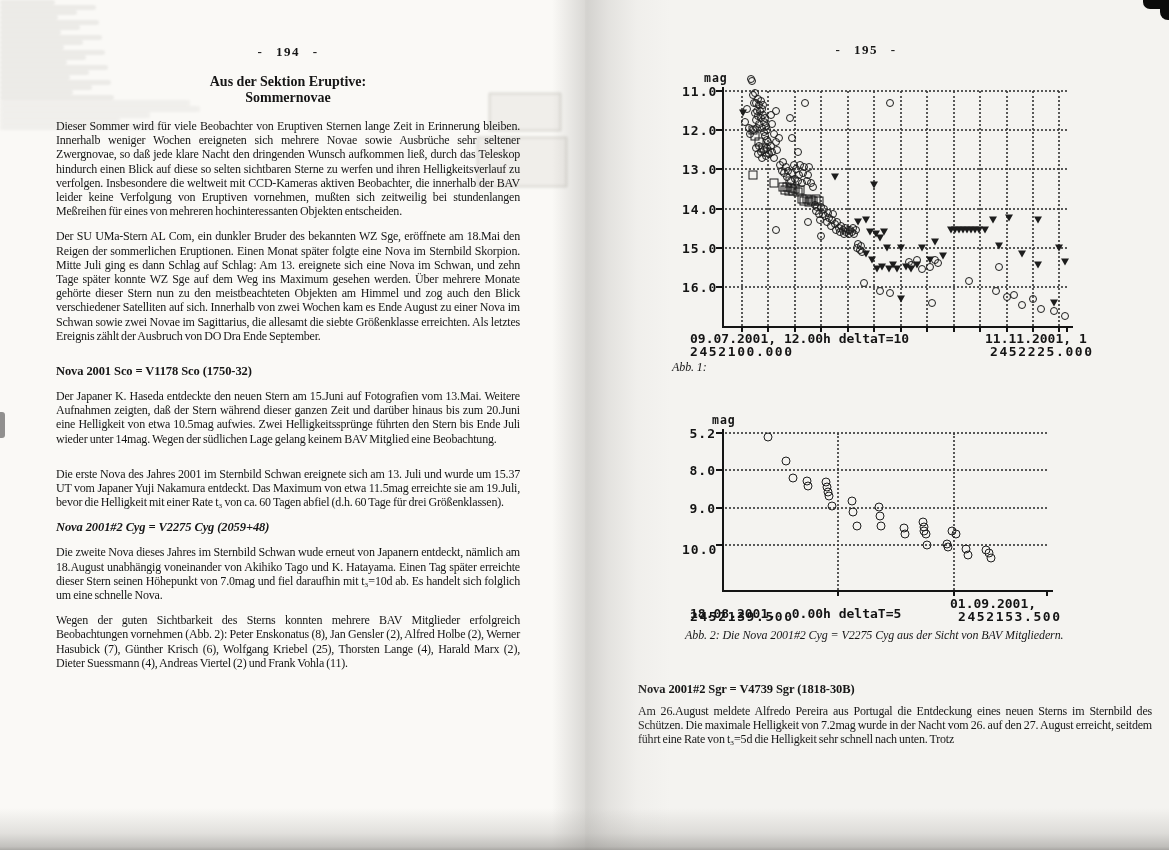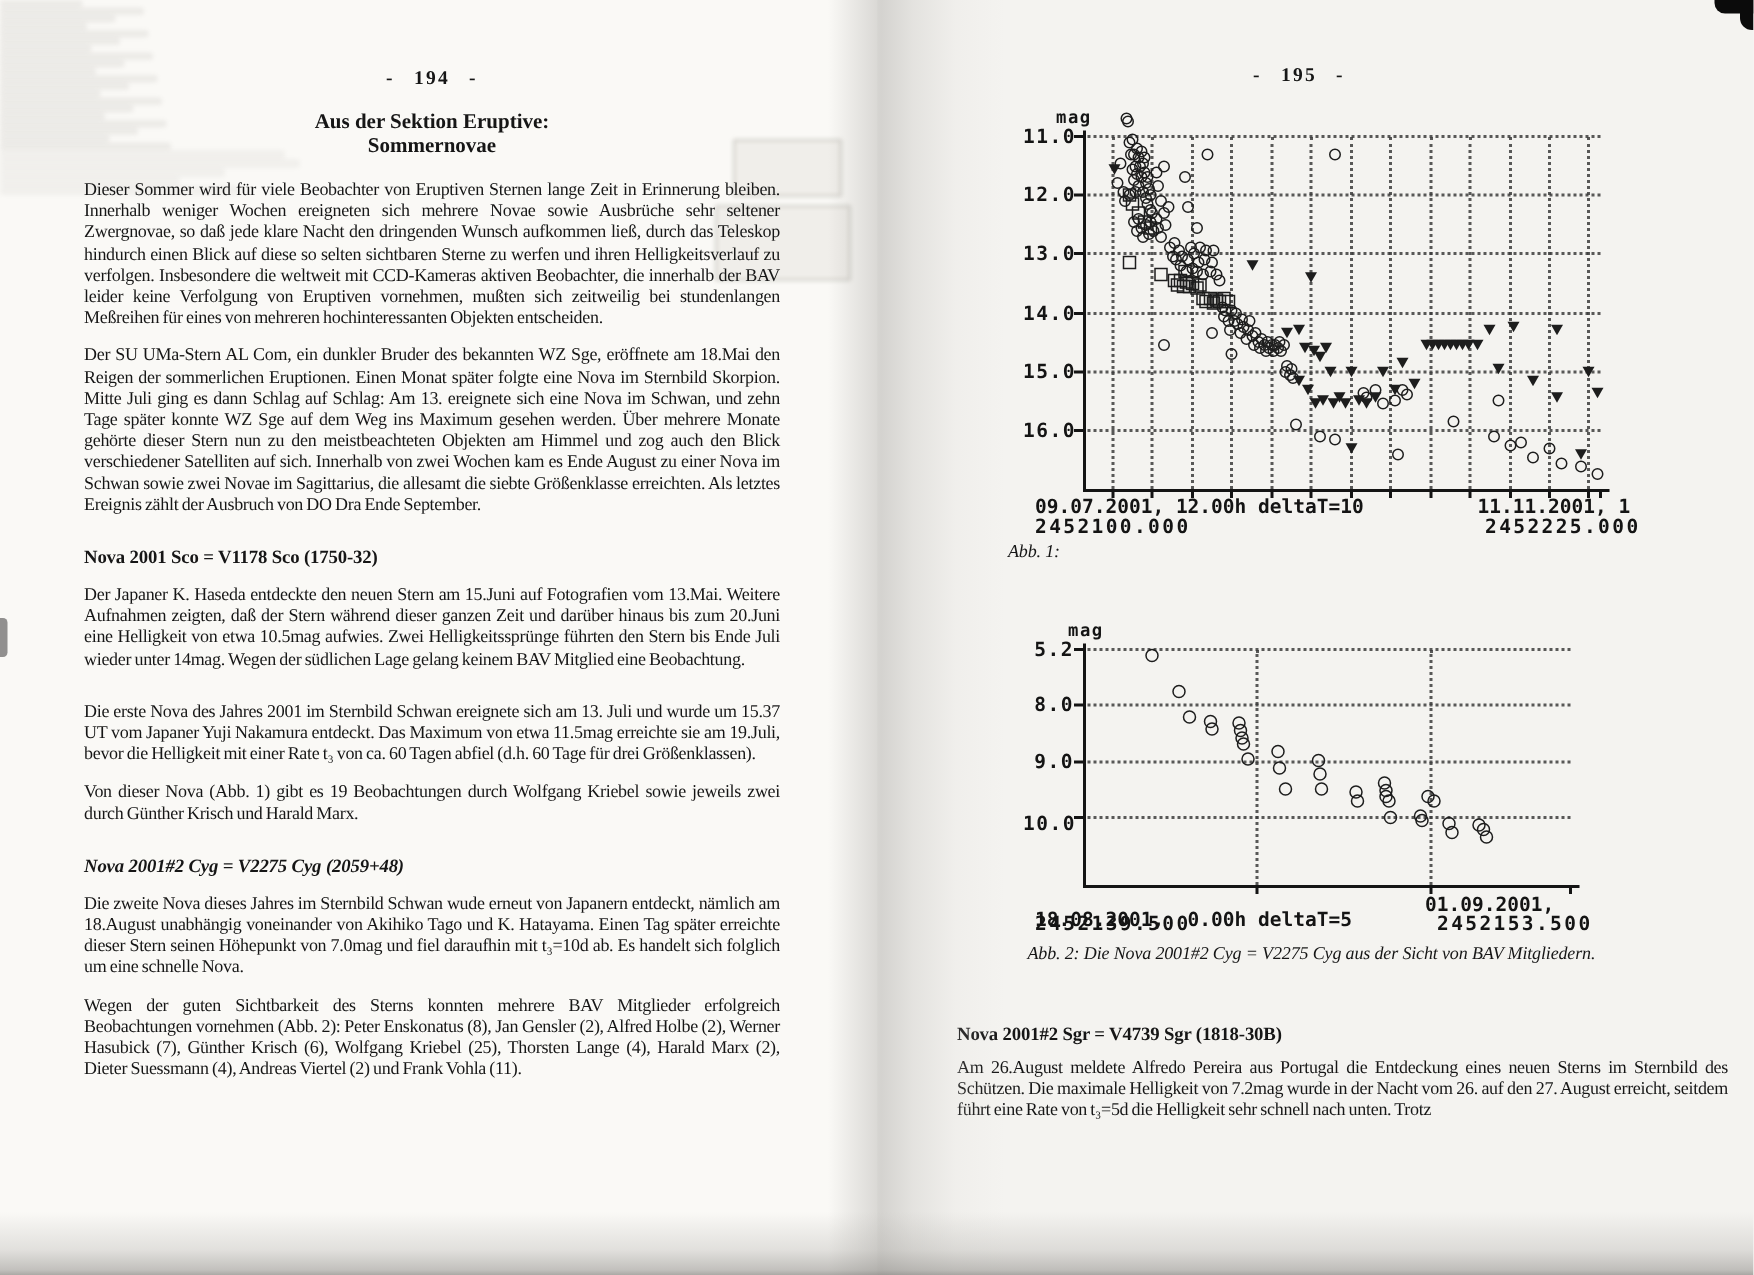--- a/index.html
+++ b/index.html
@@ -121,21 +121,20 @@
     <div>Aus der Sektion Eruptive:</div>
     <div>Sommernovae</div>
   </div>
   <p class="body">Dieser Sommer wird für viele Beobachter von Eruptiven Sternen lange Zeit in Erinnerung bleiben. Innerhalb weniger Wochen ereigneten sich mehrere Novae sowie Ausbrüche sehr seltener Zwergnovae, so daß jede klare Nacht den dringenden Wunsch aufkommen ließ, durch das Teleskop hindurch einen Blick auf diese so selten sichtbaren Sterne zu werfen und ihren Helligkeitsverlauf zu verfolgen. Insbesondere die weltweit mit CCD-Kameras aktiven Beobachter, die innerhalb der BAV leider keine Verfolgung von Eruptiven vornehmen, mußten sich zeitweilig bei stundenlangen Meßreihen für eines von mehreren hochinteressanten Objekten entscheiden.</p>
   <p class="body gap-after">Der SU UMa-Stern AL Com, ein dunkler Bruder des bekannten WZ Sge, eröffnete am 18.Mai den Reigen der sommerlichen Eruptionen. Einen Monat später folgte eine Nova im Sternbild Skorpion. Mitte Juli ging es dann Schlag auf Schlag: Am 13. ereignete sich eine Nova im Schwan, und zehn Tage später konnte WZ Sge auf dem Weg ins Maximum gesehen werden. Über mehrere Monate gehörte dieser Stern nun zu den meistbeachteten Objekten am Himmel und zog auch den Blick verschiedener Satelliten auf sich. Innerhalb von zwei Wochen kam es Ende August zu einer Nova im Schwan sowie zwei Novae im Sagittarius, die allesamt die siebte Größenklasse erreichten. Als letztes Ereignis zählt der Ausbruch von DO Dra Ende September.</p>
 
   <h3 class="subhead" style="margin-top:8px;">Nova 2001 Sco = V1178 Sco (1750-32)</h3>
   <p class="body gap-after">Der Japaner K. Haseda entdeckte den neuen Stern am 15.Juni auf Fotografien vom 13.Mai. Weitere Aufnahmen zeigten, daß der Stern während dieser ganzen Zeit und darüber hinaus bis zum 20.Juni eine Helligkeit von etwa 10.5mag aufwies. Zwei Helligkeitssprünge führten den Stern bis Ende Juli wieder unter 14mag. Wegen der südlichen Lage gelang keinem BAV Mitglied eine Beobachtung.</p>
 
   <p class="body">Die erste Nova des Jahres 2001 im Sternbild Schwan ereignete sich am 13. Juli und wurde um 15.37 UT vom Japaner Yuji Nakamura entdeckt. Das Maximum von etwa 11.5mag erreichte sie am 19.Juli, bevor die Helligkeit mit einer Rate t₃ von ca. 60 Tagen abfiel (d.h. 60 Tage für drei Größenklassen).</p>
-  <p class="body gap-after">Von dieser Nova (Abb. 1) gibt es 19 Beobachtungen durch Wolfgang Kriebel sowie jeweils zwei durch Günther Krisch und Harald Marx.</p>
 
   <h3 class="subhead" style="margin-top:6px;font-style:italic;">Nova 2001#2 Cyg = V2275 Cyg (2059+48)</h3>
   <p class="body">Die zweite Nova dieses Jahres im Sternbild Schwan wude erneut von Japanern entdeckt, nämlich am 18.August unabhängig voneinander von Akihiko Tago und K. Hatayama. Einen Tag später erreichte dieser Stern seinen Höhepunkt von 7.0mag und fiel daraufhin mit t₃=10d ab. Es handelt sich folglich um eine schnelle Nova.</p>
   <p class="body">Wegen der guten Sichtbarkeit des Sterns konnten mehrere BAV Mitglieder erfolgreich Beobachtungen vornehmen (Abb. 2): Peter Enskonatus (8), Jan Gensler (2), Alfred Holbe (2), Werner Hasubick (7), Günther Krisch (6), Wolfgang Kriebel (25), Thorsten Lange (4), Harald Marx (2), Dieter Suessmann (4), Andreas Viertel (2) und Frank Vohla (11).</p>
 </div>
 
 <div class="abs pageno rp-text" style="left:638px;top:42px;width:514px;padding-right:58px;box-sizing:border-box;">- 195 -</div>
 
 <div id="chart1" class="abs chart" style="left:690px;top:78px;width:410px;height:290px;">
     <div class="hgrid" style="left: 32px; top: 12px; width: 345px;"></div>

